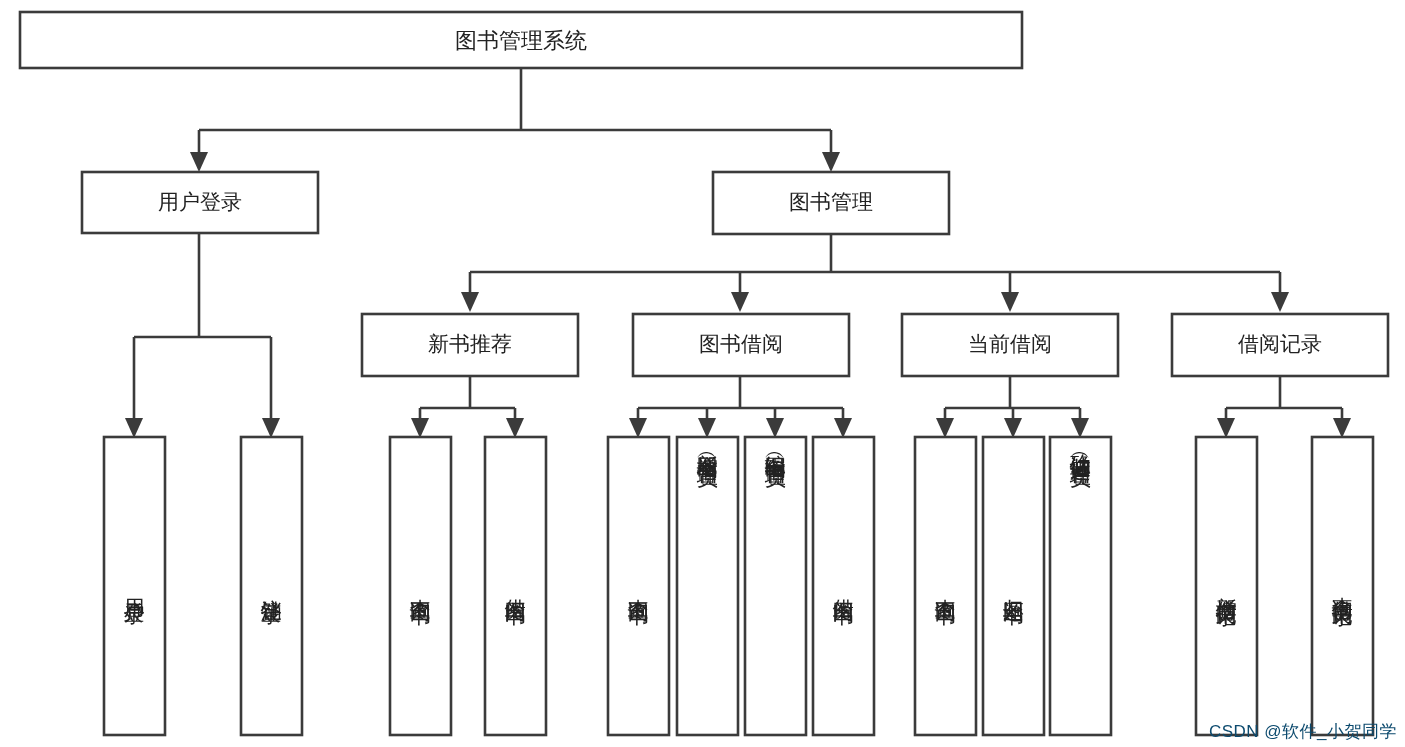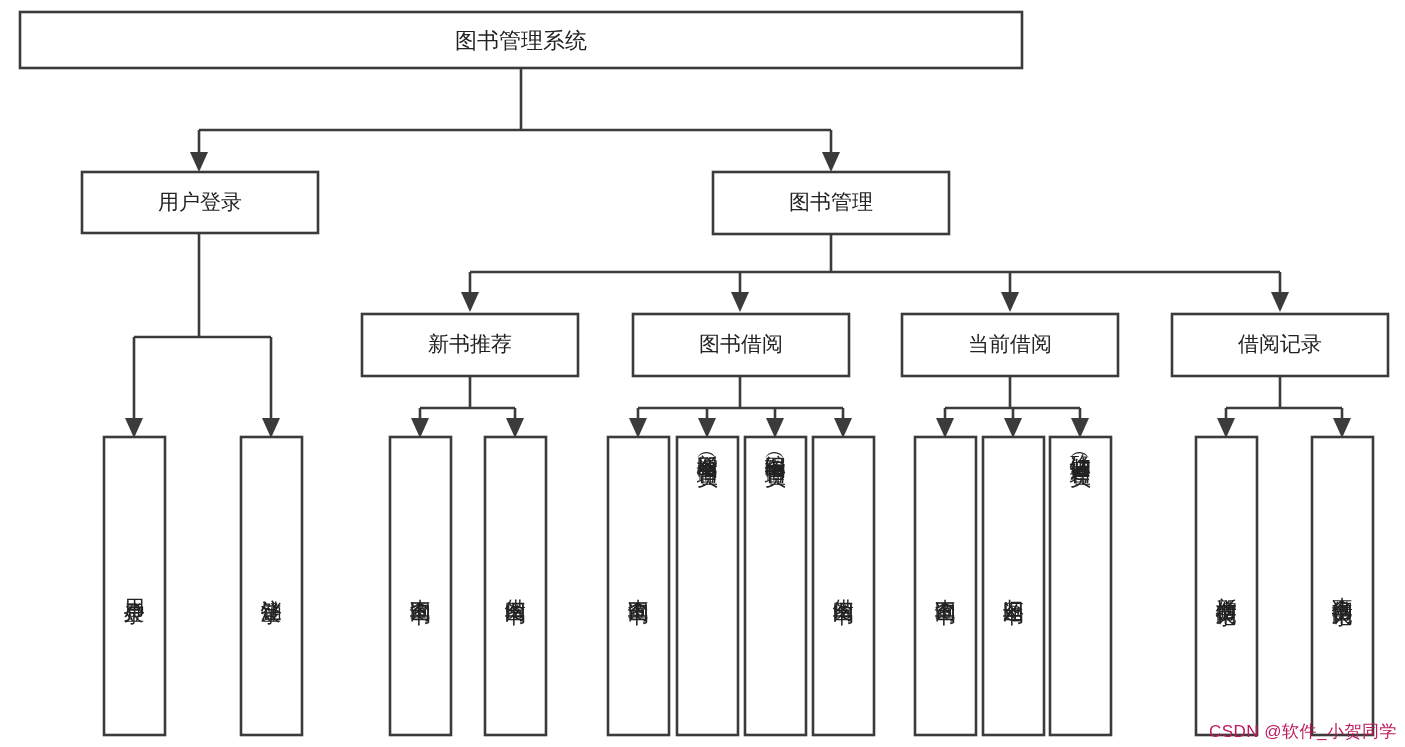--- a/index.html
+++ b/index.html
@@ -67,21 +67,21 @@
     color: #222222;
     white-space: nowrap;
     text-align: center;
   }
   .watermark {
     position: absolute;
     right: 8px;
     bottom: 4px;
     font-family: "Liberation Sans", "DejaVu Sans", sans-serif;
     font-size: 17px;
-    color: #be185d;
+    color: #0c4a6e;
     letter-spacing: 0.5px;
     white-space: nowrap;
     text-align: center;
   }
 </style>
 </head>
 <body>
 
 <div id="diagram-root">
 

